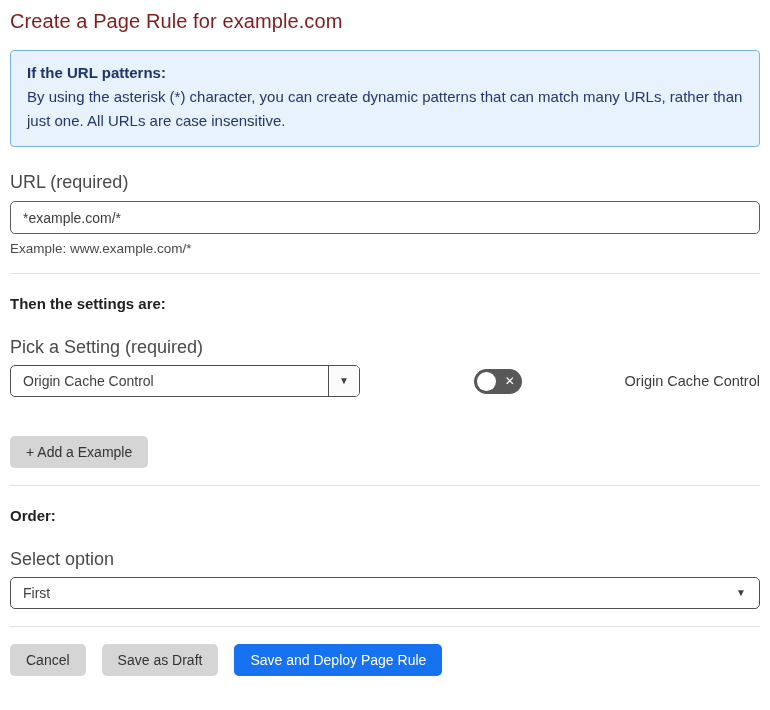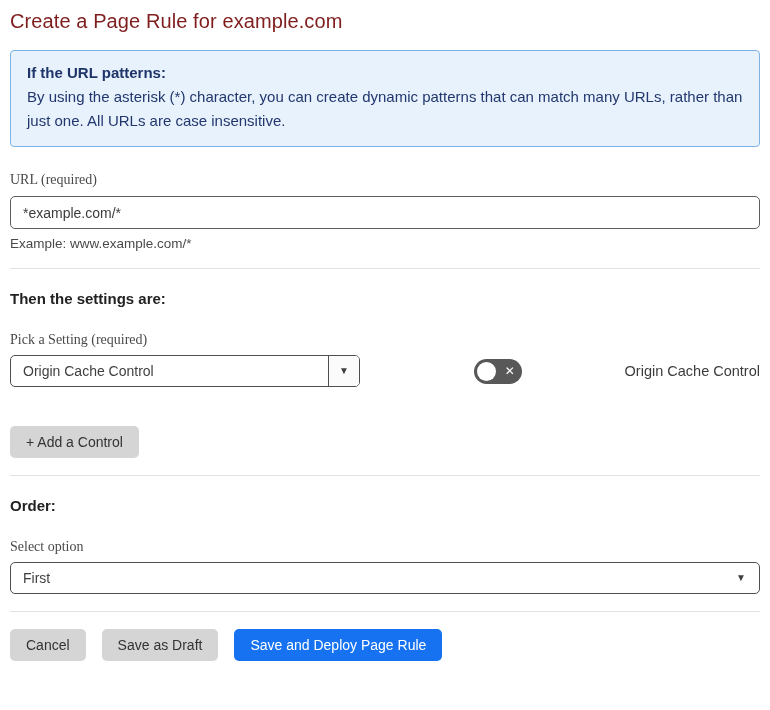--- a/index.html
+++ b/index.html
@@ -33,23 +33,22 @@
   .info-box .info-heading { font-weight: 700; color: #1f3569; }
   .info-box a.info-link {
     color: #2063cb;
     text-decoration: underline;
     cursor: pointer;
   }
   .info-box .info-link-suffix { color: #22376e; }
 
   .field-label {
     margin-top: 25px;
-    font-size: 14px;
+    font-size: 18px;
     color: #4a4a4a;
-    font-family: Liberation Serif, serif;
   }
   .text-input {
     display: block;
     width: 750px;
     height: 33px;
     margin-top: 8px;
     border: 1px solid #5c5c5c;
     border-radius: 5px;
     padding: 0 12px;
     font-size: 14px;
@@ -214,21 +213,21 @@
         <span class="caret">▼</span>
       </div>
     </div>
     <div class="toggle">
       <span class="knob"></span>
       <span class="toggle-x">✕</span>
     </div>
     <div class="toggle-label">Origin Cache Control</div>
   </div>
 
-  <button class="btn btn-gray add-setting-btn">+ Add a Control</button>
+  <button class="btn btn-gray add-setting-btn">+ Add a Example</button>
 
   <hr class="divider">
 
   <div class="section-heading">Order:</div>
 
   <div class="field-label">Select option</div>
 
   <div class="select-box select-full" style="margin-top:7px;">
     <div class="select-value">First</div>
     <div class="caret-holder">

